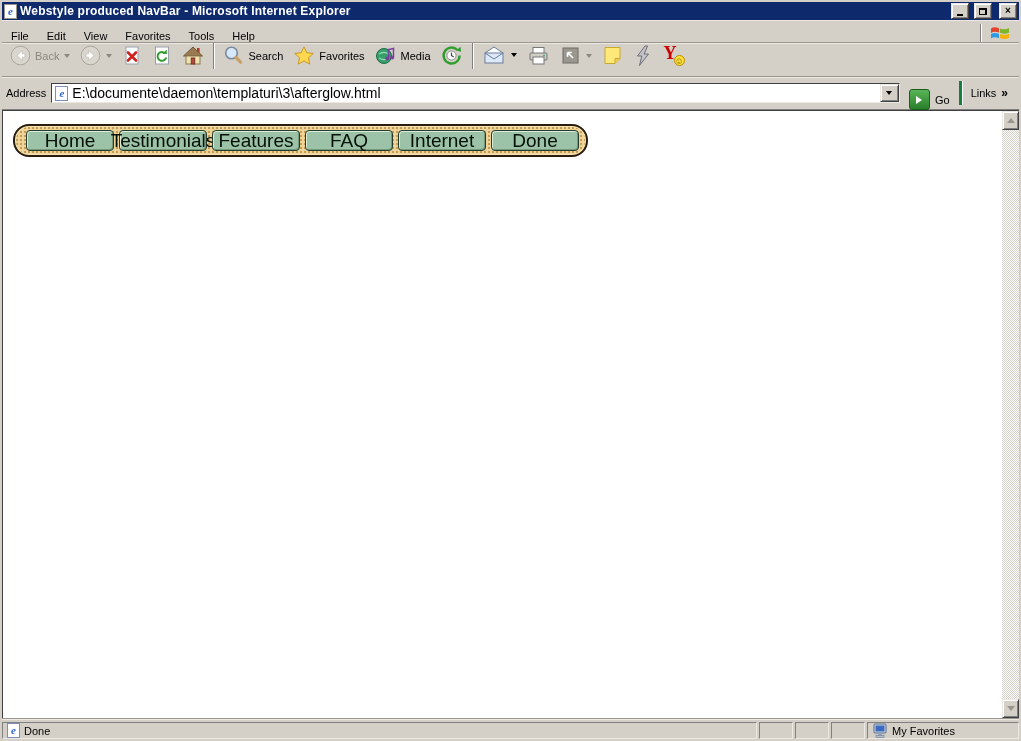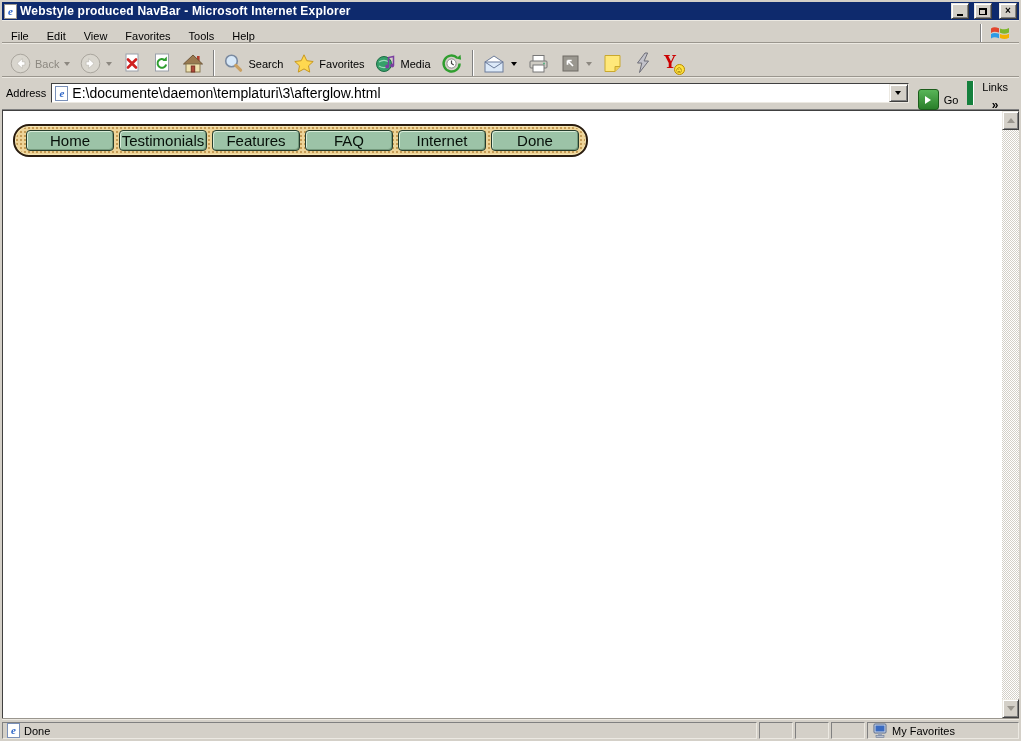--- a/index.html
+++ b/index.html
@@ -27,21 +27,21 @@
           border:1px solid #000;border-top-width:2px;background:#d4d0c8;}
 
   
   .menubar{flex:none;height:22px;display:flex;align-items:flex-end;
            border-bottom:1px solid #9a968e;box-shadow:inset 0 1px 0 #ece9e2;}
   .menu-item{display:flex;align-items:center;padding:0 9px;cursor:default;}
   .logo-box{margin-left:auto;width:38px;display:flex;align-items:center;justify-content:center;
             border-left:1px solid #808080;box-shadow:inset 1px 0 0 #fff;}
 
   
-  .toolbar{flex:none;height:33px;display:flex;align-items:flex-end;padding:0 3px;
+  .toolbar{flex:none;height:33px;display:flex;align-items:flex-start;padding:0 3px;
            border-bottom:1px solid #9a968e;box-shadow:inset 0 1px 0 #ece9e2;}
   .tbtn{display:flex;align-items:center;gap:4px;padding:2px 5px;}
   .tbtn svg{display:block;}
   .tlabel{font-size:11px;}
   .disabled .tlabel{color:#8c8880;}
   .chev{width:0;height:0;border-left:3px solid transparent;border-right:3px solid transparent;
         border-top:4px solid #000;margin-left:1px;}
   .disabled .chev, .chev.dim{border-top-color:#8c8880;}
   .sep{width:1px;height:26px;background:#808080;box-shadow:1px 0 0 #fff;margin:0 4px;flex:none;}
 
@@ -58,40 +58,40 @@
              display:flex;align-items:center;justify-content:center;flex:none;}
   .tri-down{width:0;height:0;border-left:3px solid transparent;border-right:3px solid transparent;
             border-top:4px solid #000;}
   .go{display:flex;align-items:center;gap:5px;padding:0 4px;margin-top:13px;}
   .go-icon{width:19px;height:19px;background:linear-gradient(#58b558,#2a7f2a);
            border:1px solid #1c5c1c;border-radius:3px;display:flex;align-items:center;
            justify-content:center;}
   .go-arrow{width:0;height:0;border-top:4px solid transparent;border-bottom:4px solid transparent;
             border-left:6px solid #fff;}
   .links{display:flex;align-items:center;gap:5px;padding:0 7px 0 9px;align-self:stretch;
-         border-left:6px solid #15803d;box-shadow:inset 1px 0 0 #fff;flex-direction:column;}
+         border-left:3px solid #15803d;box-shadow:inset 1px 0 0 #fff;}
   .links-chev{font-weight:bold;font-size:12px;}
 
   
   .viewport{flex:1;display:flex;border-top:1px solid #404040;border-left:1px solid #404040;
             background:#fff;min-height:0;}
   .page{flex:1;position:relative;background:#fff;}
 
   
   .navbar{position:absolute;left:10px;top:13px;width:575px;height:33px;box-sizing:border-box;
           border:2px solid #2a1d10;border-radius:16px;
           background-color:#eed498;
           background-image:radial-gradient(#c69c55 0.8px,transparent 0.9px);
           background-size:4px 4px;
           box-shadow:inset 0 0 0 1px #f6e6b4;
           display:flex;align-items:center;padding-left:11px;gap:5px;}
   .navbtn{width:88px;height:21px;box-sizing:border-box;flex:none;
           background:#9cc3a7;border:1px solid #263c2c;border-radius:4px;
           display:flex;align-items:center;justify-content:center;
-          font-size:15px;color:#071009;
+          font-size:19px;color:#071009;
           box-shadow:inset 1px 1px 0 #d8ecd9,inset -1px -1px 0 #74997c;cursor:pointer;}
 
   
   .scrollbar{width:17px;flex:none;display:flex;flex-direction:column;justify-content:space-between;
       background-image:
         linear-gradient(45deg,#d4d0c8 25%,transparent 25%,transparent 75%,#d4d0c8 75%),
         linear-gradient(45deg,#d4d0c8 25%,#ffffff 25%,#ffffff 75%,#d4d0c8 75%);
       background-size:2px 2px;background-position:0 0,1px 1px;}
   .sb-btn{height:17px;background:#d4d0c8;border:1px solid;
           border-color:#ece9e2 #404040 #404040 #ece9e2;

